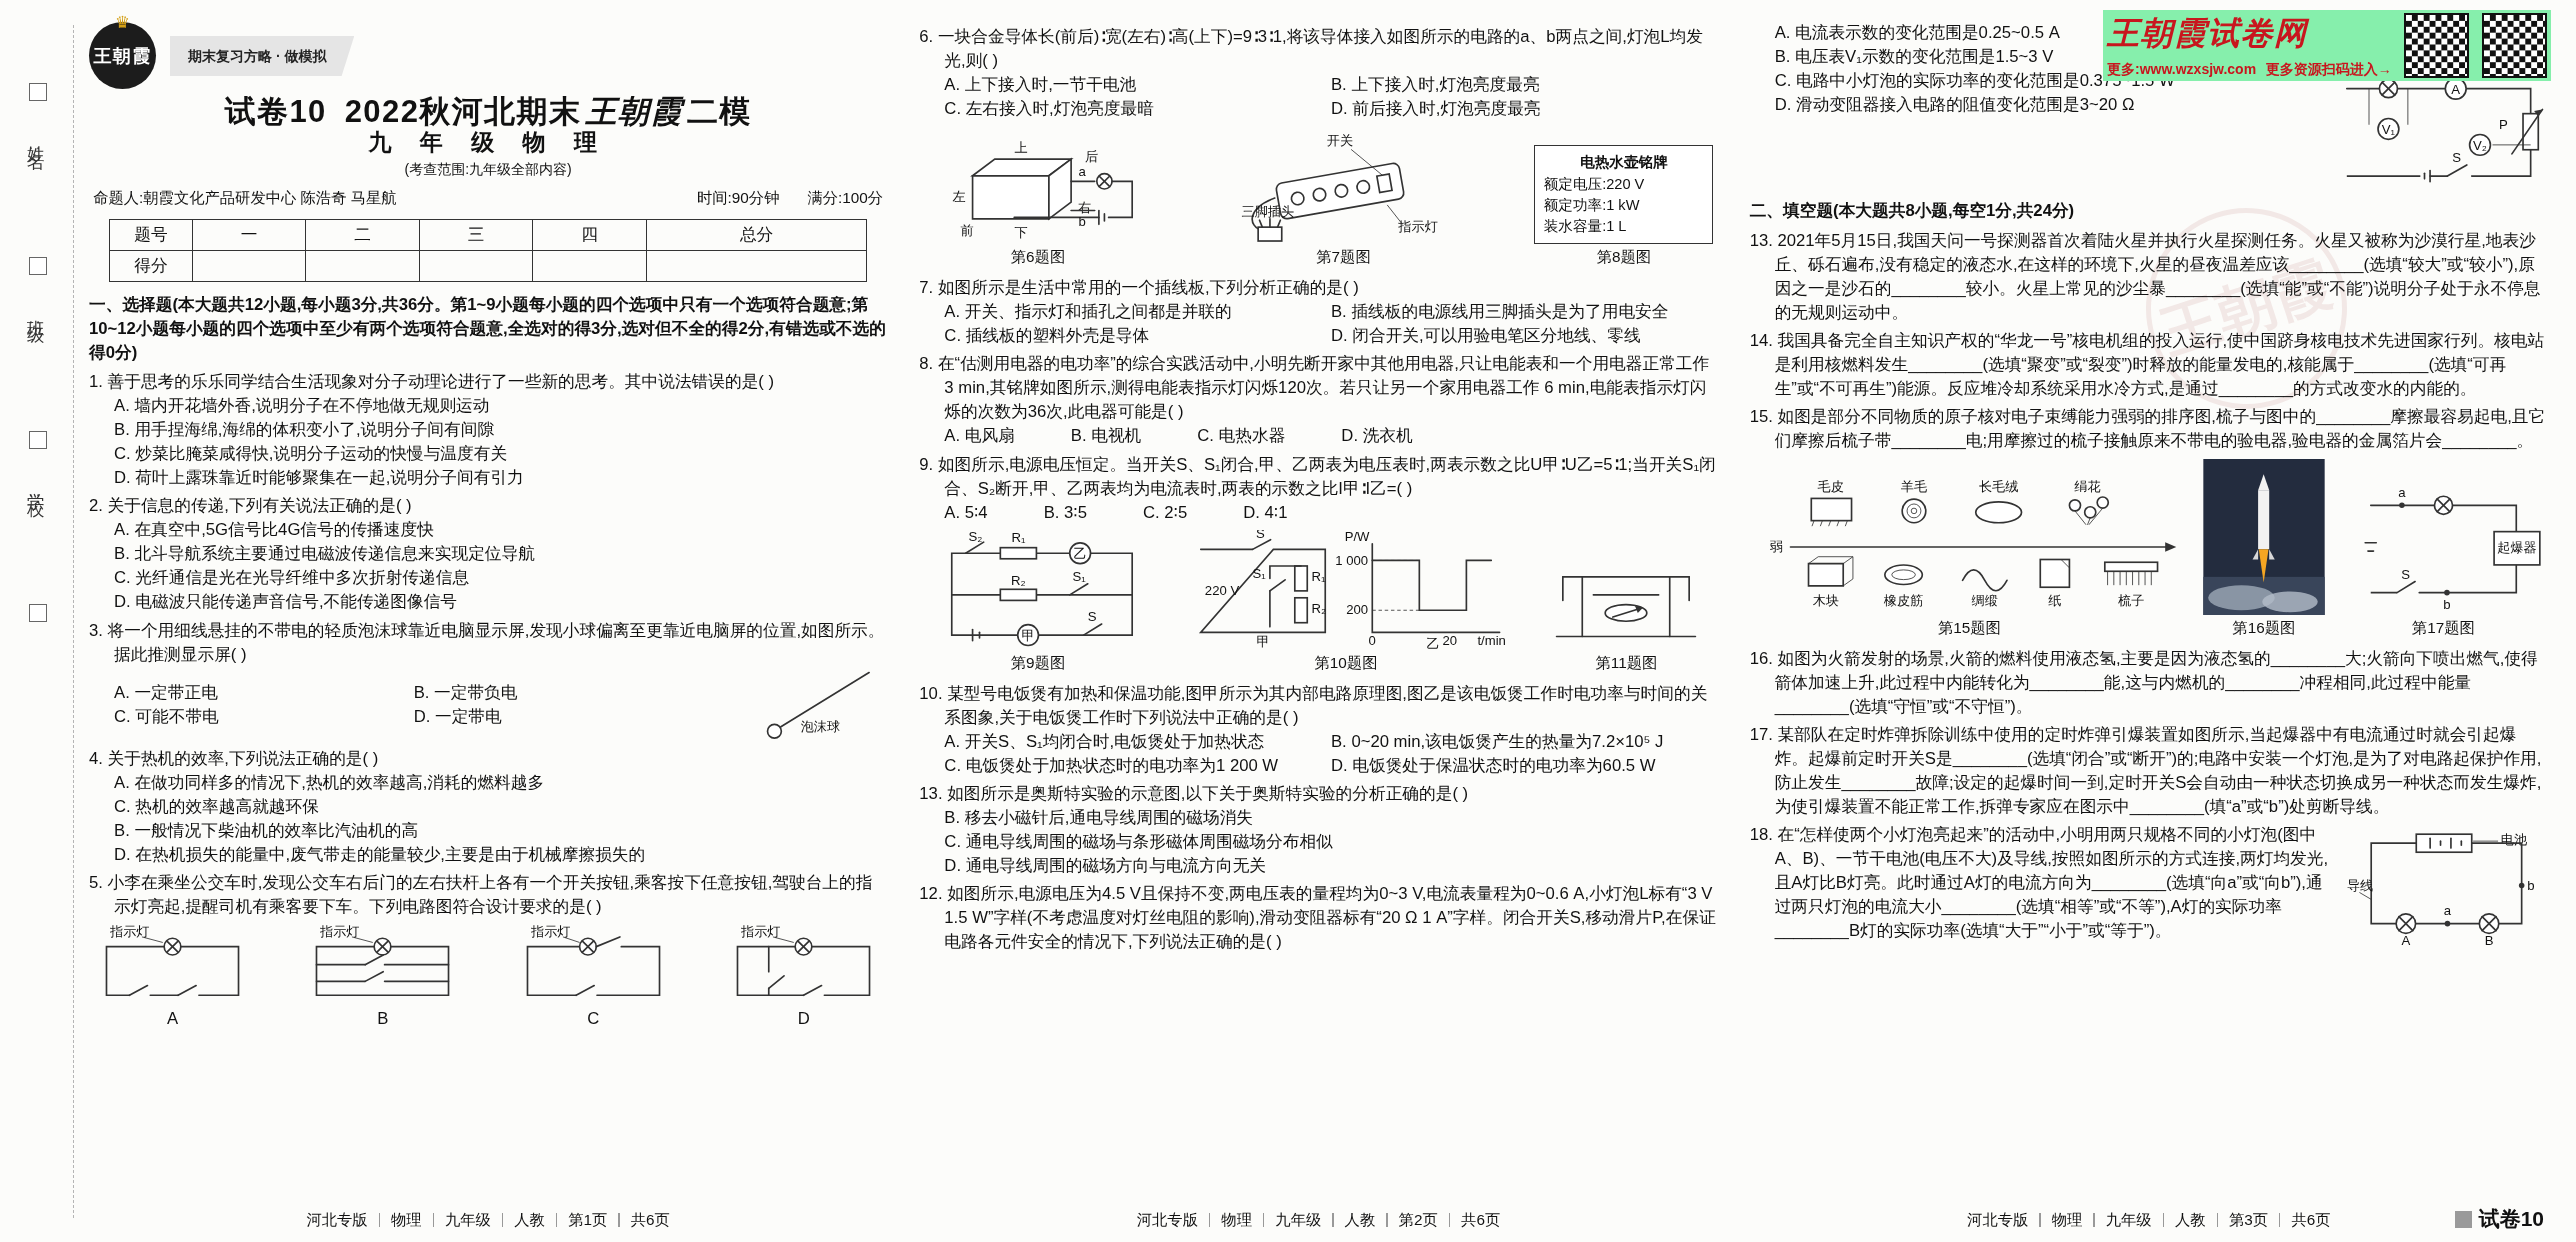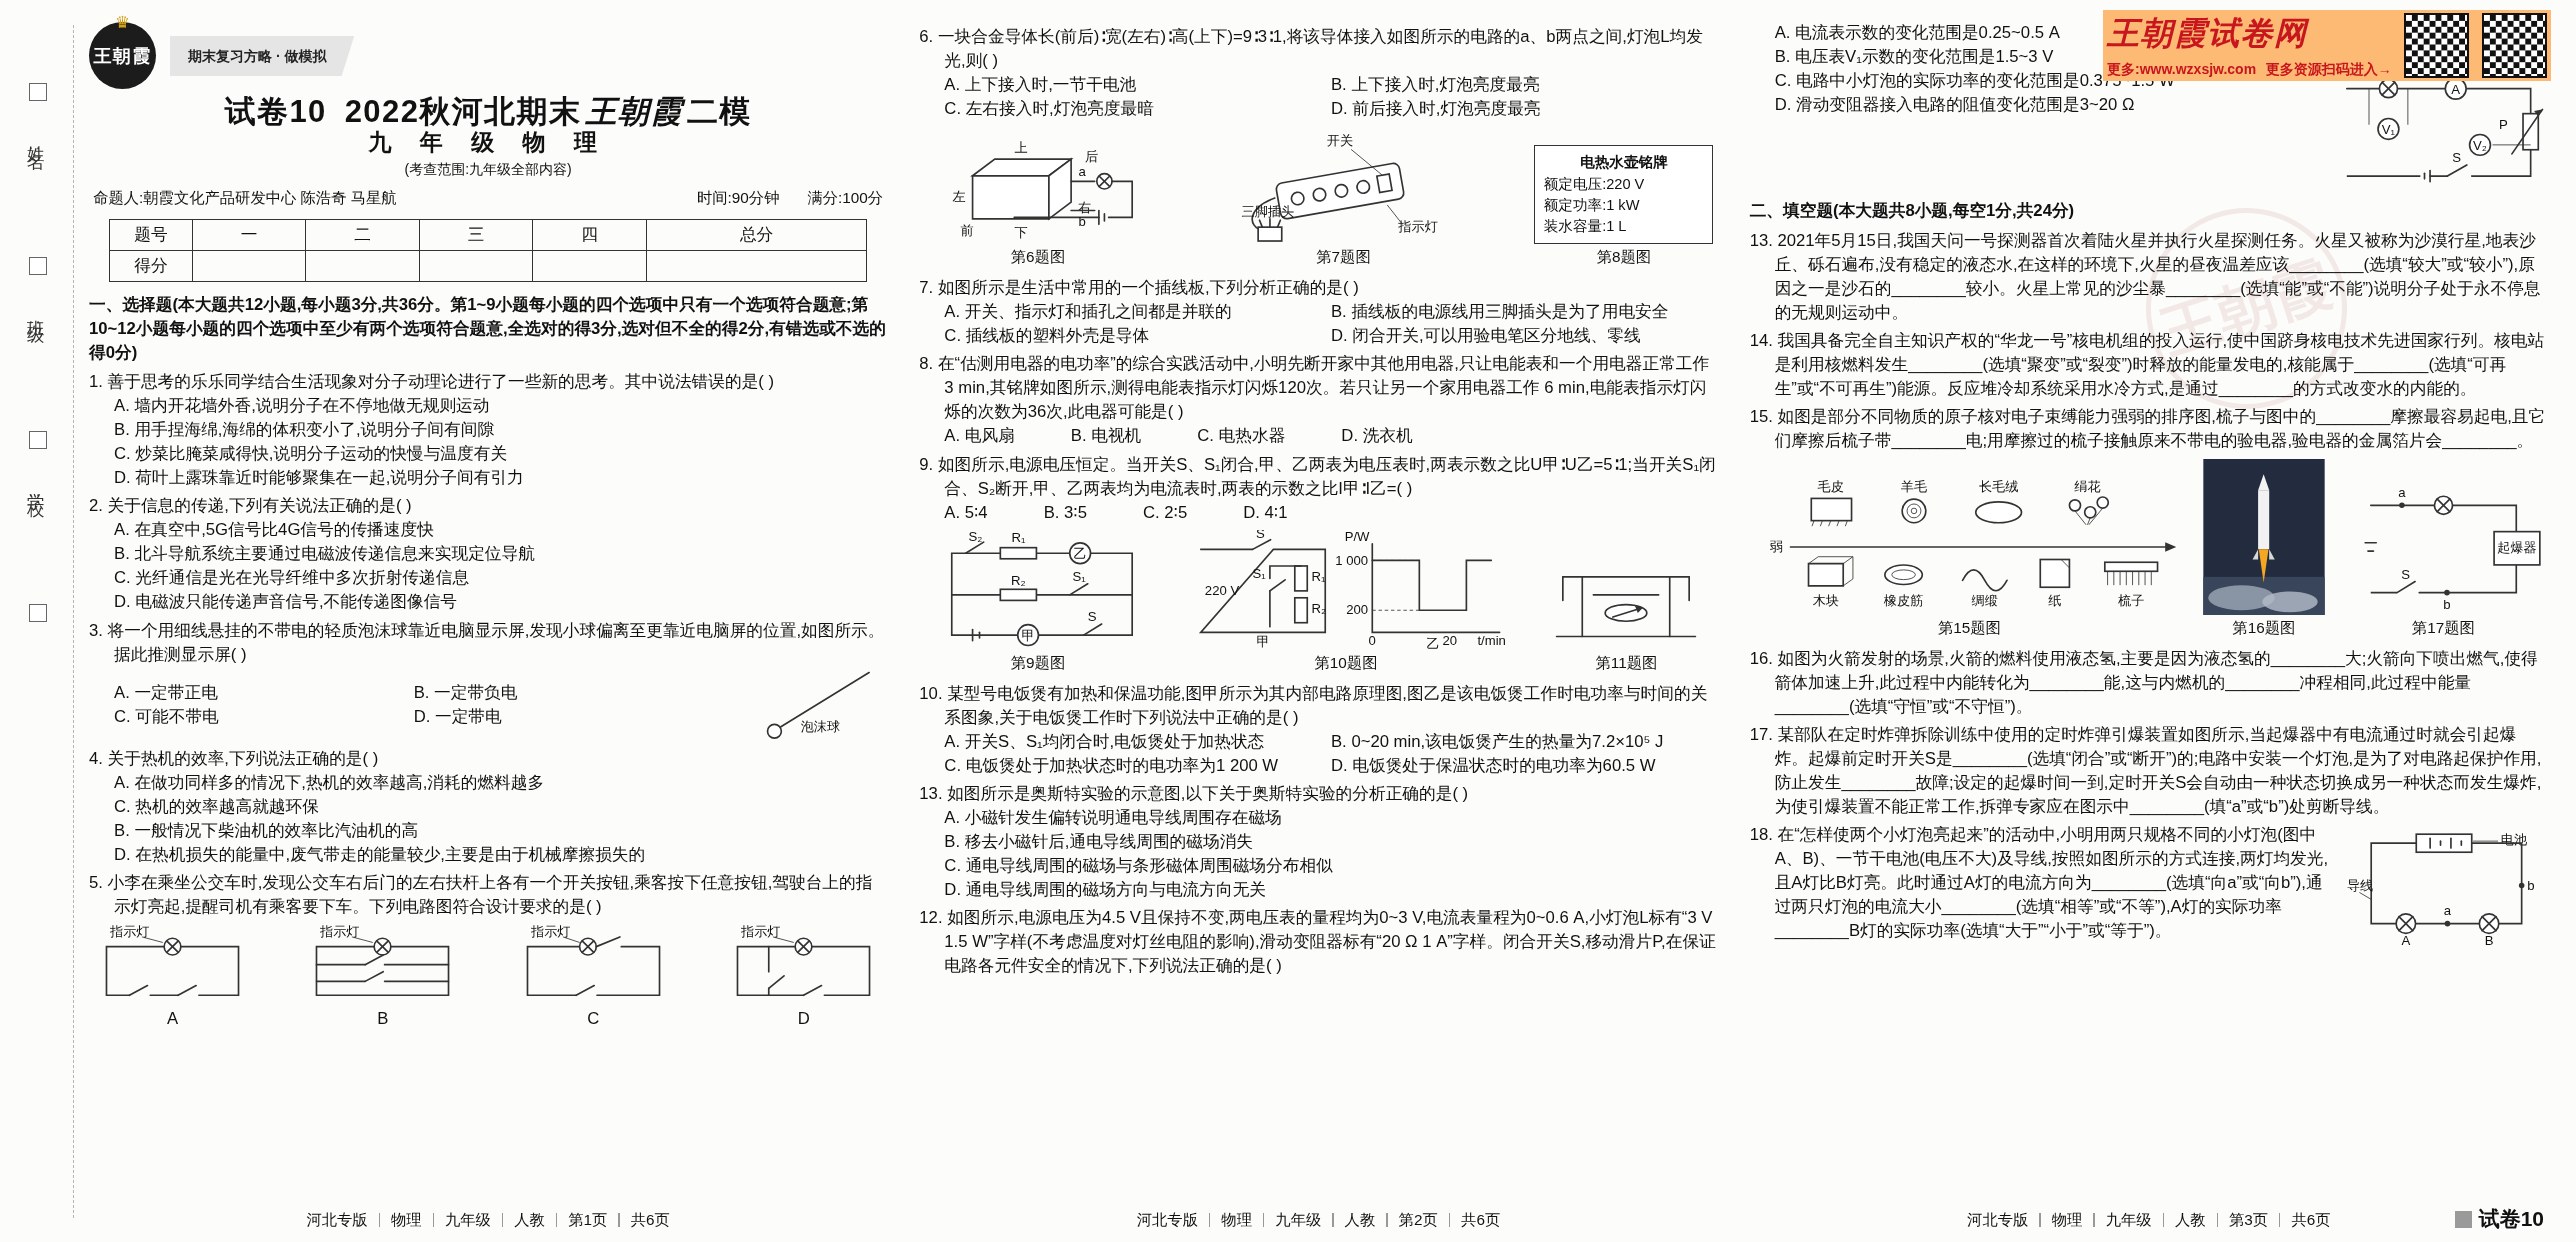--- a/index.html
+++ b/index.html
@@ -7,21 +7,21 @@
   body{background:#e9e8e4;font-family:"Liberation Sans",sans-serif;color:#111;position:relative;overflow:hidden}
   .paper{position:absolute;inset:0;background:#fcfcfa}
   
   .margin{position:absolute;left:0;top:0;bottom:0;width:78px}
   .bindline{position:absolute;right:4.2px;top:25px;bottom:25px;border-right:1.4px dashed #b5b5b5}
   .vlabel{position:absolute;left:23.6px;writing-mode:vertical-rl;font-size:17.4px;letter-spacing:7px;color:#333}
   .v1{top:132px}.v2{top:306px}.v3{top:479px}
   .mark{position:absolute;left:29px;width:18px;height:18px;border:1.4px solid #666;background:#fff}
   .m1{top:83px}.m2{top:257px}.m3{top:431px}.m4{top:604px}
   
-  .banner{position:absolute;top:9.7px;right:25px;display:flex;align-items:center;gap:12.5px;z-index:6;background:#fdba74;padding:2.8px 4.2px}
+  .banner{position:absolute;top:9.7px;right:25px;display:flex;align-items:center;gap:12.5px;z-index:6;background:#86efac;padding:2.8px 4.2px}
   .bbrand{font-size:32px;font-weight:800;font-style:italic;color:#c8161e;letter-spacing:1.4px}
   .bsub{font-size:14px;color:#c8161e;margin-top:4.2px;display:flex;gap:9.7px;align-items:flex-start;font-weight:700}
   .qr{width:65px;height:65px;border:2.1px solid #111;background:conic-gradient(#111 25%,#fff 0 50%,#111 0 75%,#fff 0) 0 0/11.8px 11.8px}
   
   .wm{position:absolute;right:229px;top:208px;width:201px;height:201px;border:5.6px solid rgba(160,60,60,.10);border-radius:50%;display:flex;align-items:center;justify-content:center;font-size:58px;font-weight:700;color:rgba(160,60,60,.10);transform:rotate(-18deg);z-index:1}
   
   .cols{position:absolute;left:89px;right:28px;top:21px;bottom:11px;display:flex;gap:32px;z-index:2}
   .col{flex:1 1 0;min-width:0;display:flex;flex-direction:column;font-size:16.7px;line-height:24px}
   
   .masthead{display:flex;align-items:center;gap:14px;margin:1.4px 0 2.8px}
@@ -428,21 +428,20 @@
       <div class="oprow">
           <span>A. 开关S、S₁均闭合时,电饭煲处于加热状态</span>
           <span>B. 0~20 min,该电饭煲产生的热量为7.2×10⁵ J</span>
         </div>
       <div class="oprow">
           <span>C. 电饭煲处于加热状态时的电功率为1 200 W</span>
           <span>D. 电饭煲处于保温状态时的电功率为60.5 W</span>
         </div>
 
       <p class="q">13. 如图所示是奥斯特实验的示意图,以下关于奥斯特实验的分析正确的是(  )</p>
-      <div class="op">A. 小磁针发生偏转说明通电导线周围存在磁场</div>
       <div class="op">B. 移去小磁针后,通电导线周围的磁场消失</div>
       <div class="op">C. 通电导线周围的磁场与条形磁体周围磁场分布相似</div>
       <div class="op">D. 通电导线周围的磁场方向与电流方向无关</div>
 
       <p class="q">12. 如图所示,电源电压为4.5 V且保持不变,两电压表的量程均为0~3 V,电流表量程为0~0.6 A,小灯泡L标有“3 V 1.5 W”字样(不考虑温度对灯丝电阻的影响),滑动变阻器标有“20 Ω 1 A”字样。闭合开关S,移动滑片P,在保证电路各元件安全的情况下,下列说法正确的是(  )</p>
 
       <div class="foot">
         <span>河北专版</span>
           <i></i>
         <span>物理</span>

